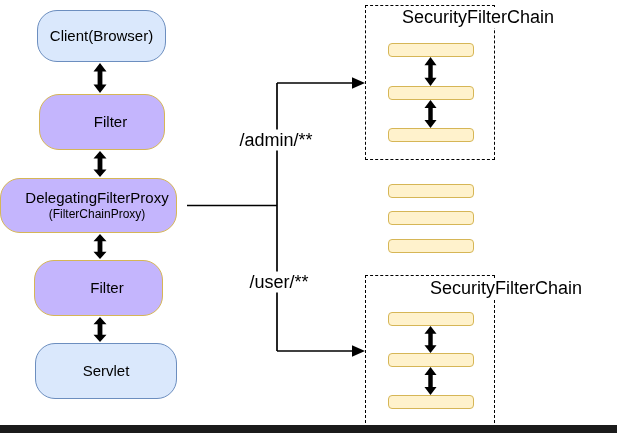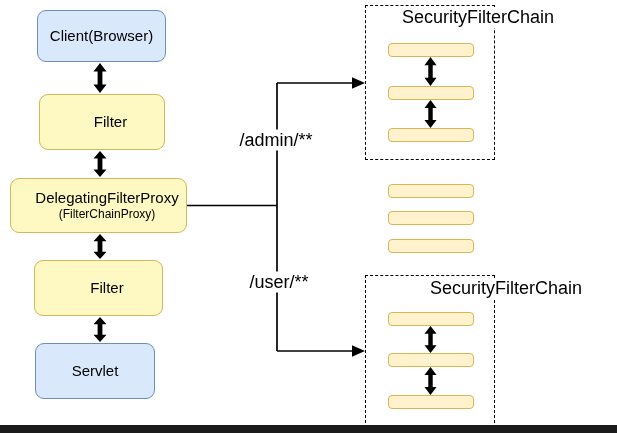--- a/index.html
+++ b/index.html
@@ -15,24 +15,24 @@
   }
   .node {
     position: absolute;
     display: flex;
     flex-direction: column;
     align-items: center;
     justify-content: center;
     text-align: center;
     font-size: 15px;
     line-height: 1.25;
-    border-radius: 9px;
+    border-radius: 20px;
   }
   .node.blue   { background: #DAE8FC; border: 1.5px solid #6C8EBF; }
-  .node.yellow { background: #fef9c3; border: 1.5px solid #D6B656; padding-left: 17px; }
+  .node.yellow { background: #c4b5fd; border: 1.5px solid #D6B656; padding-left: 17px; }
   .node .sub { font-size: 12px; }
   .wires { position: absolute; left: 0; top: 0; width: 617px; height: 433px; }
   .dbl-arrow { position: absolute; }
   .dbl-arrow svg { display: block; width: 100%; height: 100%; }
   .chain-box {
     position: absolute;
     border: 1.6px dashed #000;
     background: transparent;
   }
   .chain-title {
@@ -96,42 +96,42 @@
   <div class="node yellow" style="left:39px; top:94px; width:126px; height:56px;">
     <span>Filter</span>
   </div>
 
   <div class="dbl-arrow" style="left:93px; top:151px; width:14px; height:26px;">
     <svg viewBox="0 0 14 28" preserveAspectRatio="none">
         <path d="M7 0 L13.5 8 L9.4 8 L9.4 20 L13.5 20 L7 28 L0.5 20 L4.6 20 L4.6 8 L0.5 8 Z" fill="#000"></path>
       </svg>
   </div>
 
-  <div class="node yellow" style="left:10px; top:178px; width:177px; height:55px;">
+  <div class="node yellow" style="left:0; top:178px; width:177px; height:55px;">
     <span>DelegatingFilterProxy</span>
     <span class="sub">(FilterChainProxy)</span>
   </div>
 
   <div class="dbl-arrow" style="left:93px; top:234px; width:14px; height:25px;">
     <svg viewBox="0 0 14 28" preserveAspectRatio="none">
         <path d="M7 0 L13.5 8 L9.4 8 L9.4 20 L13.5 20 L7 28 L0.5 20 L4.6 20 L4.6 8 L0.5 8 Z" fill="#000"></path>
       </svg>
   </div>
 
   <div class="node yellow" style="left:34px; top:260px; width:129px; height:56px;">
     <span>Filter</span>
   </div>
 
   <div class="dbl-arrow" style="left:93px; top:317px; width:14px; height:25px;">
     <svg viewBox="0 0 14 28" preserveAspectRatio="none">
         <path d="M7 0 L13.5 8 L9.4 8 L9.4 20 L13.5 20 L7 28 L0.5 20 L4.6 20 L4.6 8 L0.5 8 Z" fill="#000"></path>
       </svg>
   </div>
 
-  <div class="node blue" style="left:35px; top:343px; width:120px; height:56px;">
+  <div class="node blue" style="left:35px; top:343px; width:142px; height:56px;">
     <span>Servlet</span>
   </div>
 
   <span class="edge-label" style="left:276px; top:140px;">/admin/**</span>
   <span class="edge-label" style="left:279px; top:282px;text-align:center;">/user/**</span>
 
   <div class="chain-box" style="left:365px; top:5px; width:130px; height:155px;"></div>
   <span class="chain-title" style="left:400px; top:7px;">SecurityFilterChain</span>
 
   <div class="bar" style="left:388px; top:43px;"></div>

